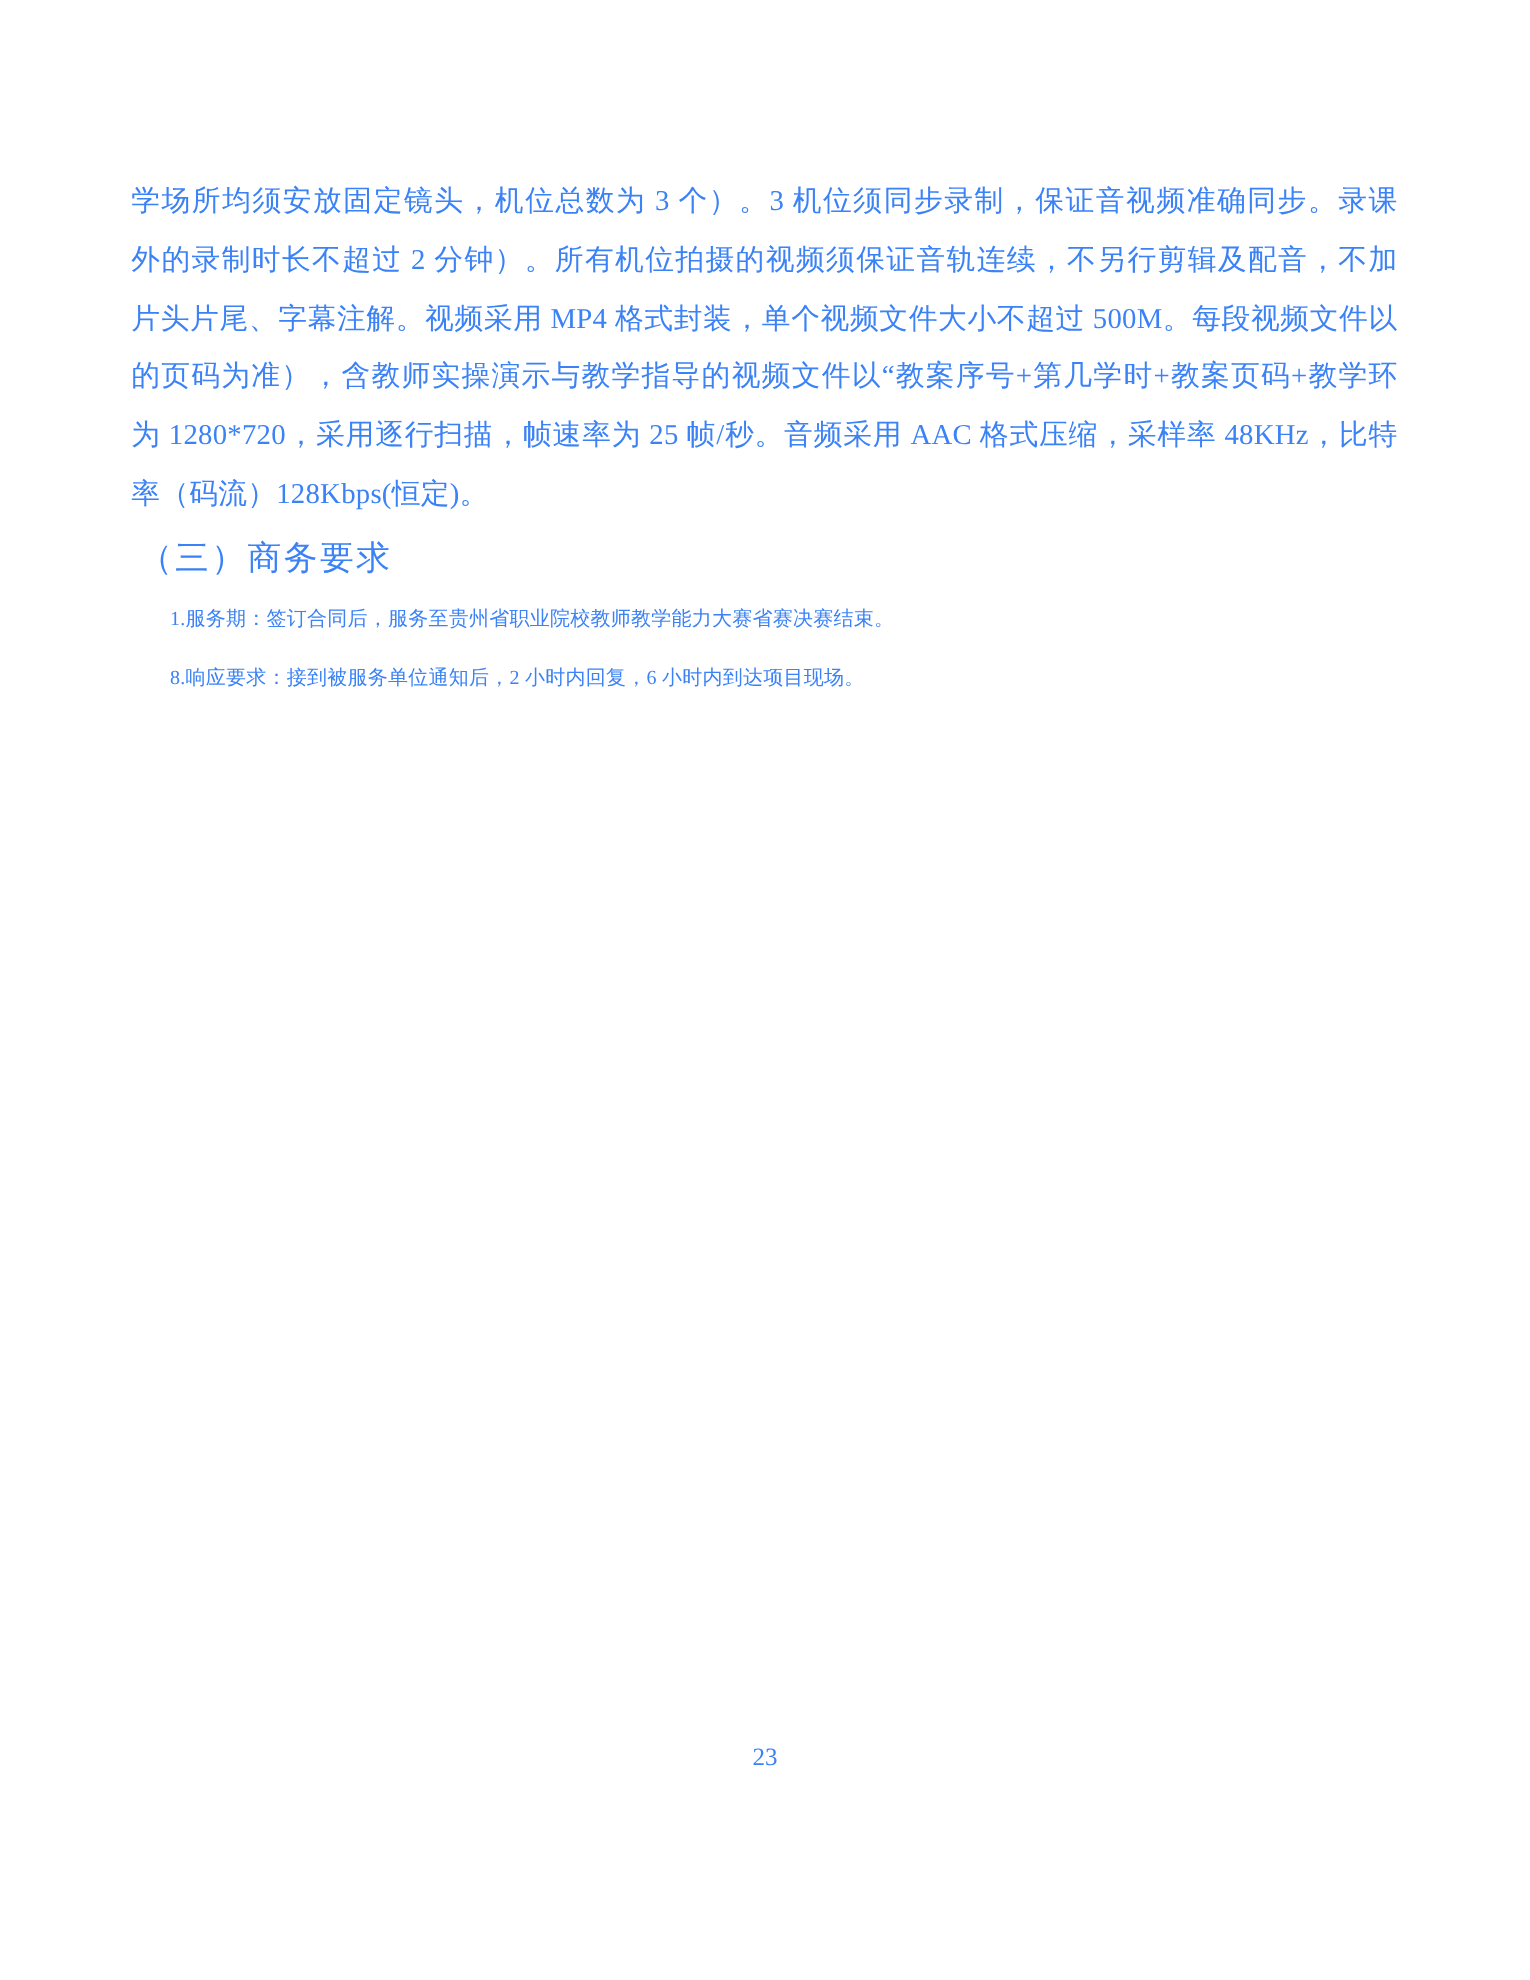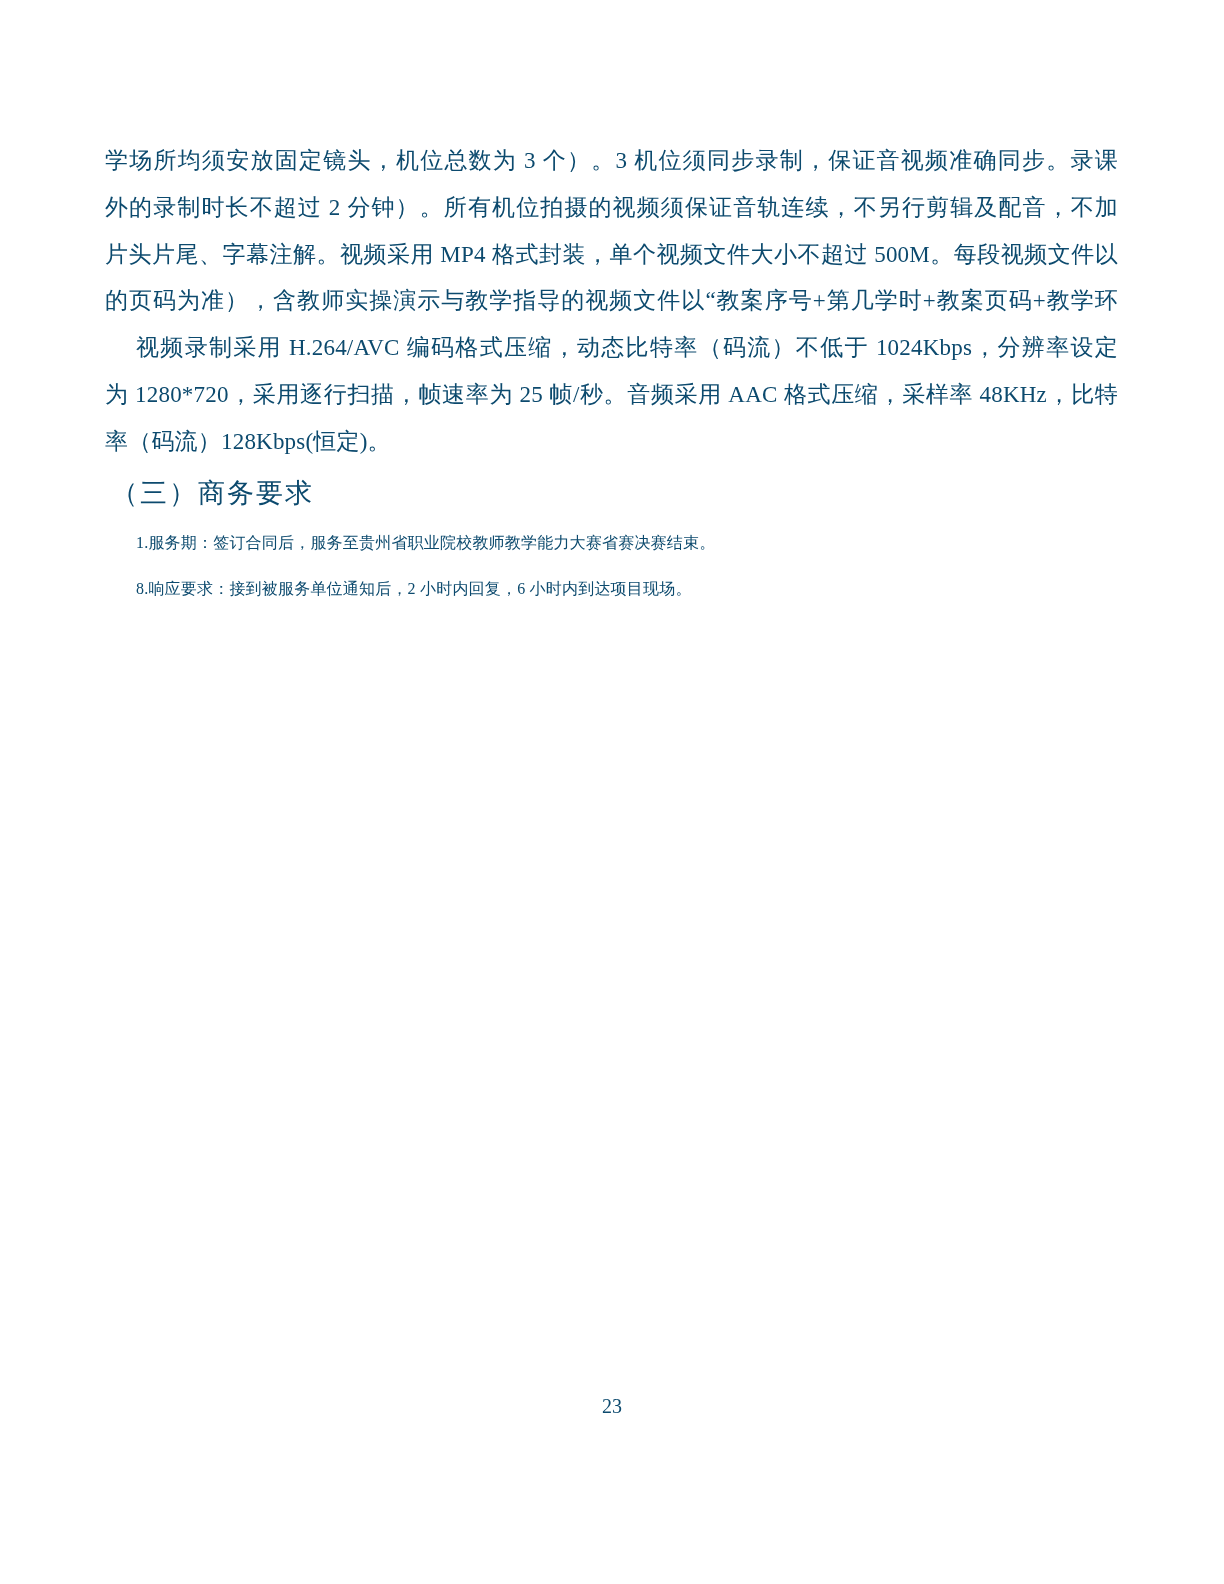--- a/index.html
+++ b/index.html
@@ -6,21 +6,21 @@
     margin: 0;
     padding: 0;
     background: #ffffff;
   }
   .page {
     position: relative;
     width: 1224px;
     height: 1584px;
     margin: 0 auto;
     background: #ffffff;
-    color: #0c4a6e;
+    color: #3b82f6;
     font-family: "Liberation Serif", serif;
     overflow: hidden;
   }
   .content {
     position: absolute;
     left: 105px;
     top: 138px;
     width: 1013px;
   }
   .ln {
@@ -72,21 +72,20 @@
   <div class="content">
 
     <div>
       <div class="ln j">学场所均须安放固定镜头，机位总数为 3 个）。3 机位须同步录制，保证音视频准确同步。录课</div>
       <div class="ln j">外的录制时长不超过 2 分钟）。所有机位拍摄的视频须保证音轨连续，不另行剪辑及配音，不加</div>
       <div class="ln j">片头片尾、字幕注解。视频采用 MP4 格式封装，单个视频文件大小不超过 500M。每段视频文件以</div>
       <div class="ln j">的页码为准），含教师实操演示与教学指导的视频文件以“教案序号+第几学时+教案页码+教学环</div>
     </div>
 
     <div>
-      <div class="ln j indent">视频录制采用 H.264/AVC 编码格式压缩，动态比特率（码流）不低于 1024Kbps，分辨率设定</div>
       <div class="ln j">为 1280*720，采用逐行扫描，帧速率为 25 帧/秒。音频采用 AAC 格式压缩，采样率 48KHz，比特</div>
       <div class="ln l">率（码流）128Kbps(恒定)。</div>
     </div>
 
     <div class="heading">（三）商务要求</div>
 
     <div>
       <div class="item">1.服务期：签订合同后，服务至贵州省职业院校教师教学能力大赛省赛决赛结束。</div>
       <div class="item">8.响应要求：接到被服务单位通知后，2 小时内回复，6 小时内到达项目现场。</div>
     </div>

